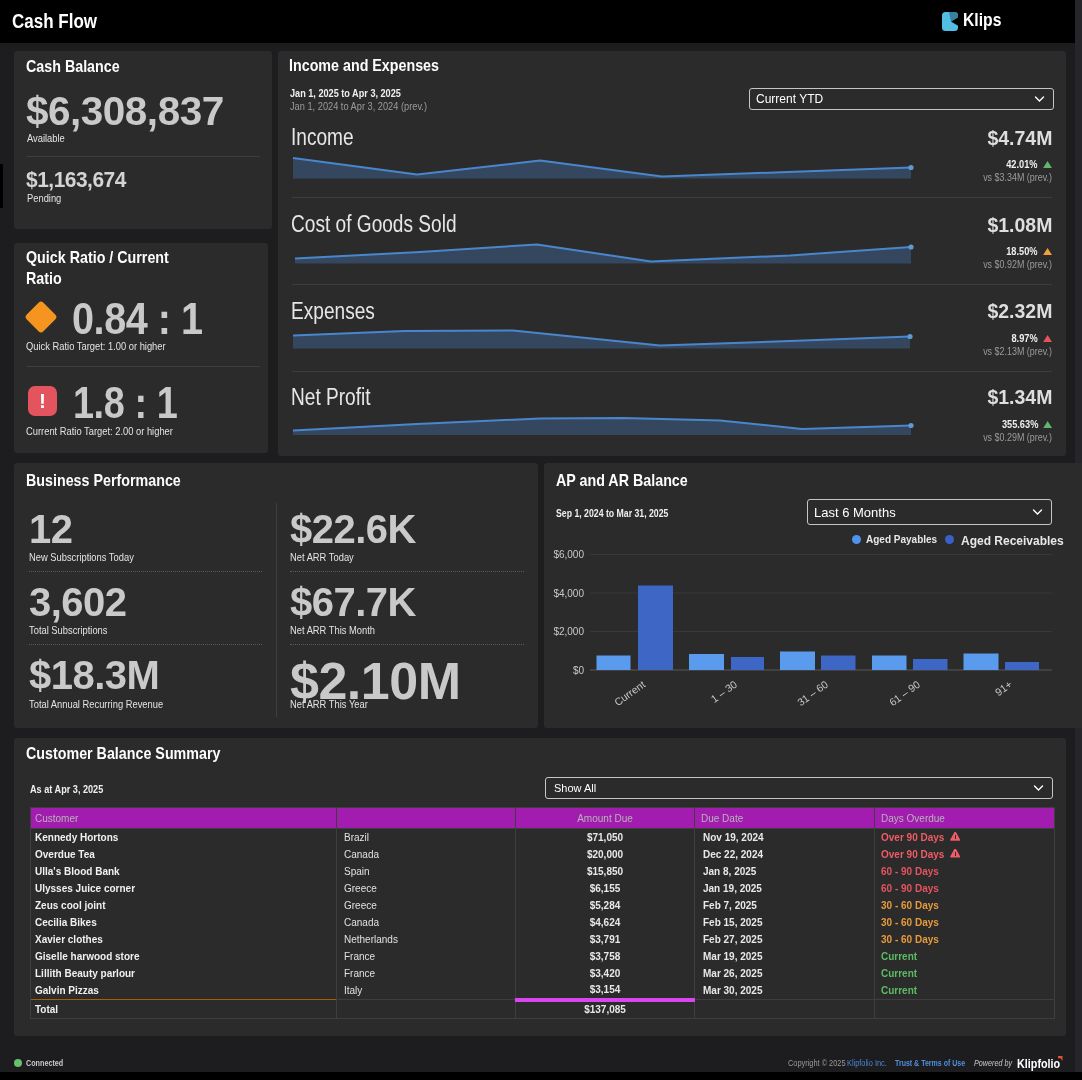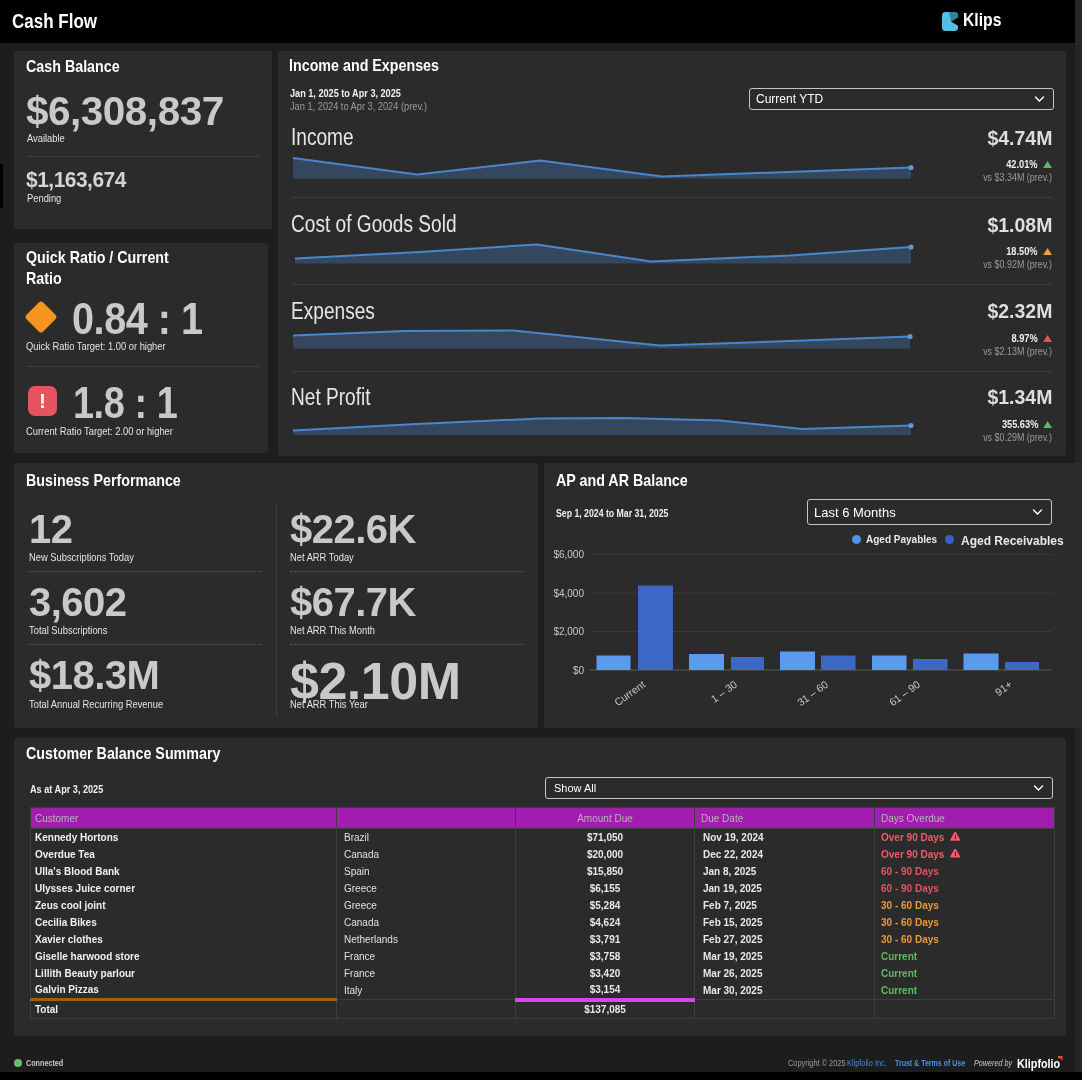--- a/index.html
+++ b/index.html
@@ -277,21 +277,21 @@
           <td class="c5" style="color:#5dbb63;">Current</td>
         </tr>
     <tr style="height:18px;padding-left:44px;">
           <td class="c1">Galvin Pizzas</td>
           <td class="c2">Italy</td>
           <td class="c3">$3,154</td>
           <td class="c4">Mar 30, 2025</td>
           <td class="c5" style="color:#5dbb63;">Current</td>
         </tr>
     <tr style="height:19px;">
-          <td class="c1" style="border-top:3px solid #a16207;">Total</td>
+          <td class="c1" style="border-top:1px solid #a16207;">Total</td>
           <td class="c2" style="border-top:1px solid #3e3e3e;"></td>
           <td class="c3" style="border-top:4px solid #d946ef;">$137,085</td>
           <td class="c4" style="border-top:1px solid #3e3e3e;"></td>
           <td class="c5" style="border-top:1px solid #3e3e3e;"></td>
         </tr>
   </tbody>
     </table>
 </div>
 
 <div style="position:absolute;left:14px;top:1059px;width:8px;height:8px;border-radius:50%;background:#6abf69;"></div>

